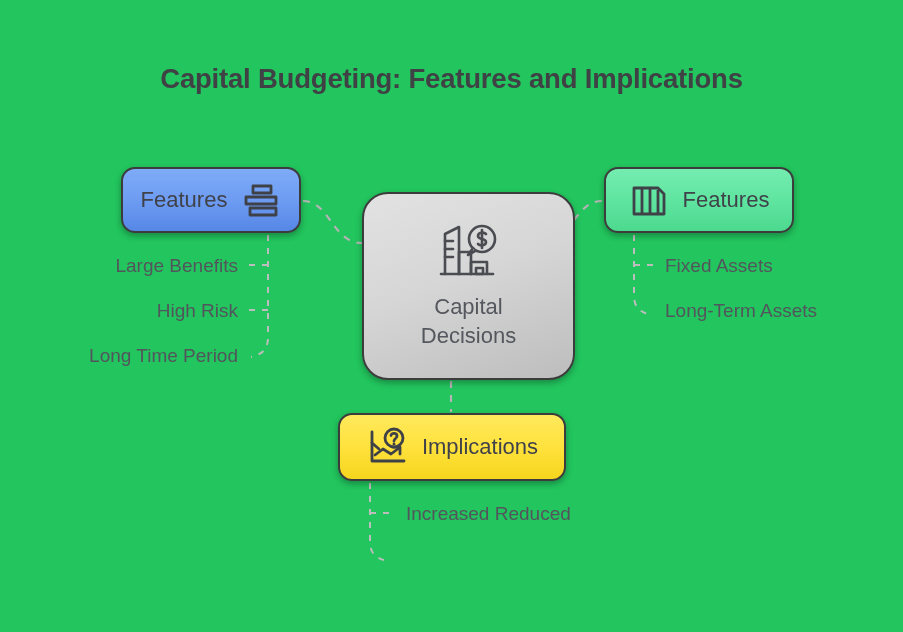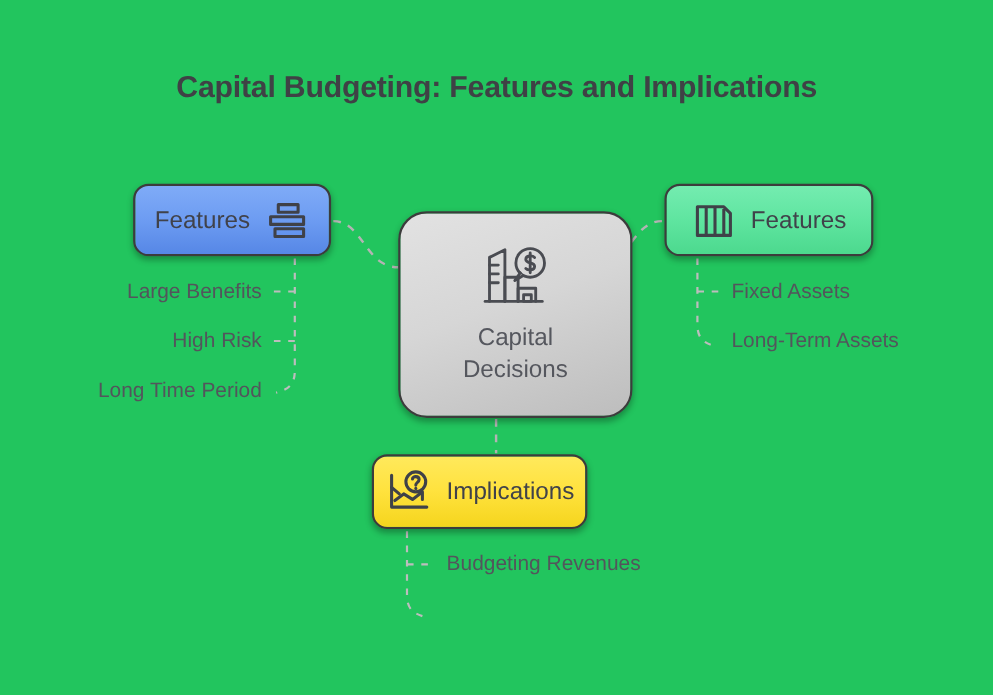--- a/index.html
+++ b/index.html
@@ -120,21 +120,21 @@
     border-radius: 14px;
     background: linear-gradient(180deg, #74ecb0 0%, #5fe5a0 50%, #4cd98e 100%);
     gap: 14px;
     padding: 0 16px;
   }
 
   
   #node-implications {
     left: 338px;
     top: 413px;
-    width: 196px;
+    width: 228px;
     height: 68px;
     border-radius: 14px;
     background: linear-gradient(180deg, #ffe95c 0%, #ffe23d 50%, #f5d51d 100%);
     gap: 14px;
     padding: 0 16px;
   }
 
   
   .leaf {
     position: absolute;
@@ -241,15 +241,15 @@
     <div class="node-label">Implications</div>
   </div>
 
   <div class="leaf leaf-right-aligned" style="left:238px; top:265px;">Large Benefits</div>
   <div class="leaf leaf-right-aligned" style="left:238px; top:310px;">High Risk</div>
   <div class="leaf leaf-right-aligned" style="left:238px; top:355px;">Long Time Period</div>
 
   <div class="leaf leaf-left-aligned" style="left:665px; top:265px;">Fixed Assets</div>
   <div class="leaf leaf-left-aligned" style="left:665px; top:310px;">Long-Term Assets</div>
 
-  <div class="leaf leaf-left-aligned" style="left:406px; top:513px;">Budgeting Revenues</div>
+  <div class="leaf leaf-left-aligned" style="left:406px; top:513px;">Increased Reduced</div>
 
 </div>
 
 </body></html>

